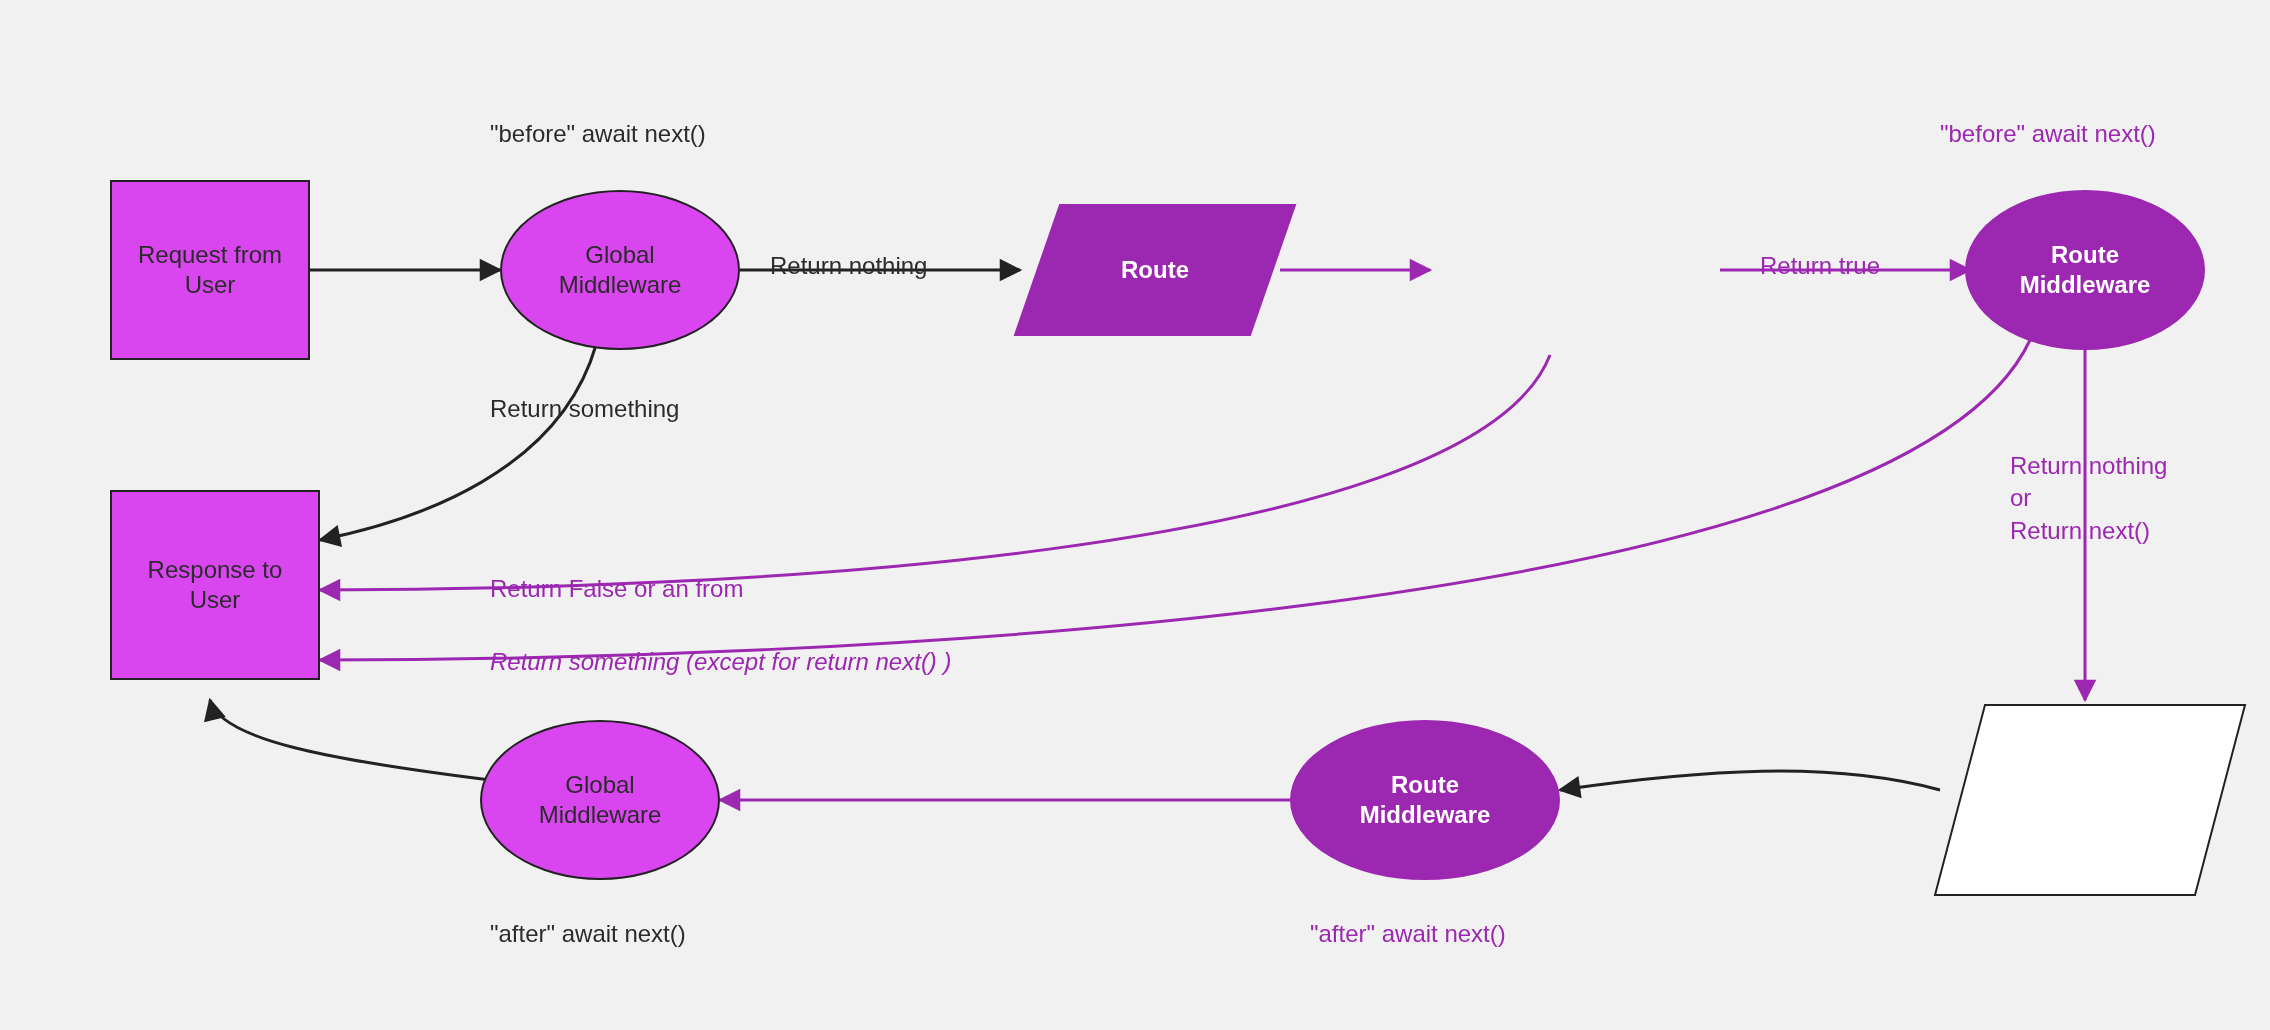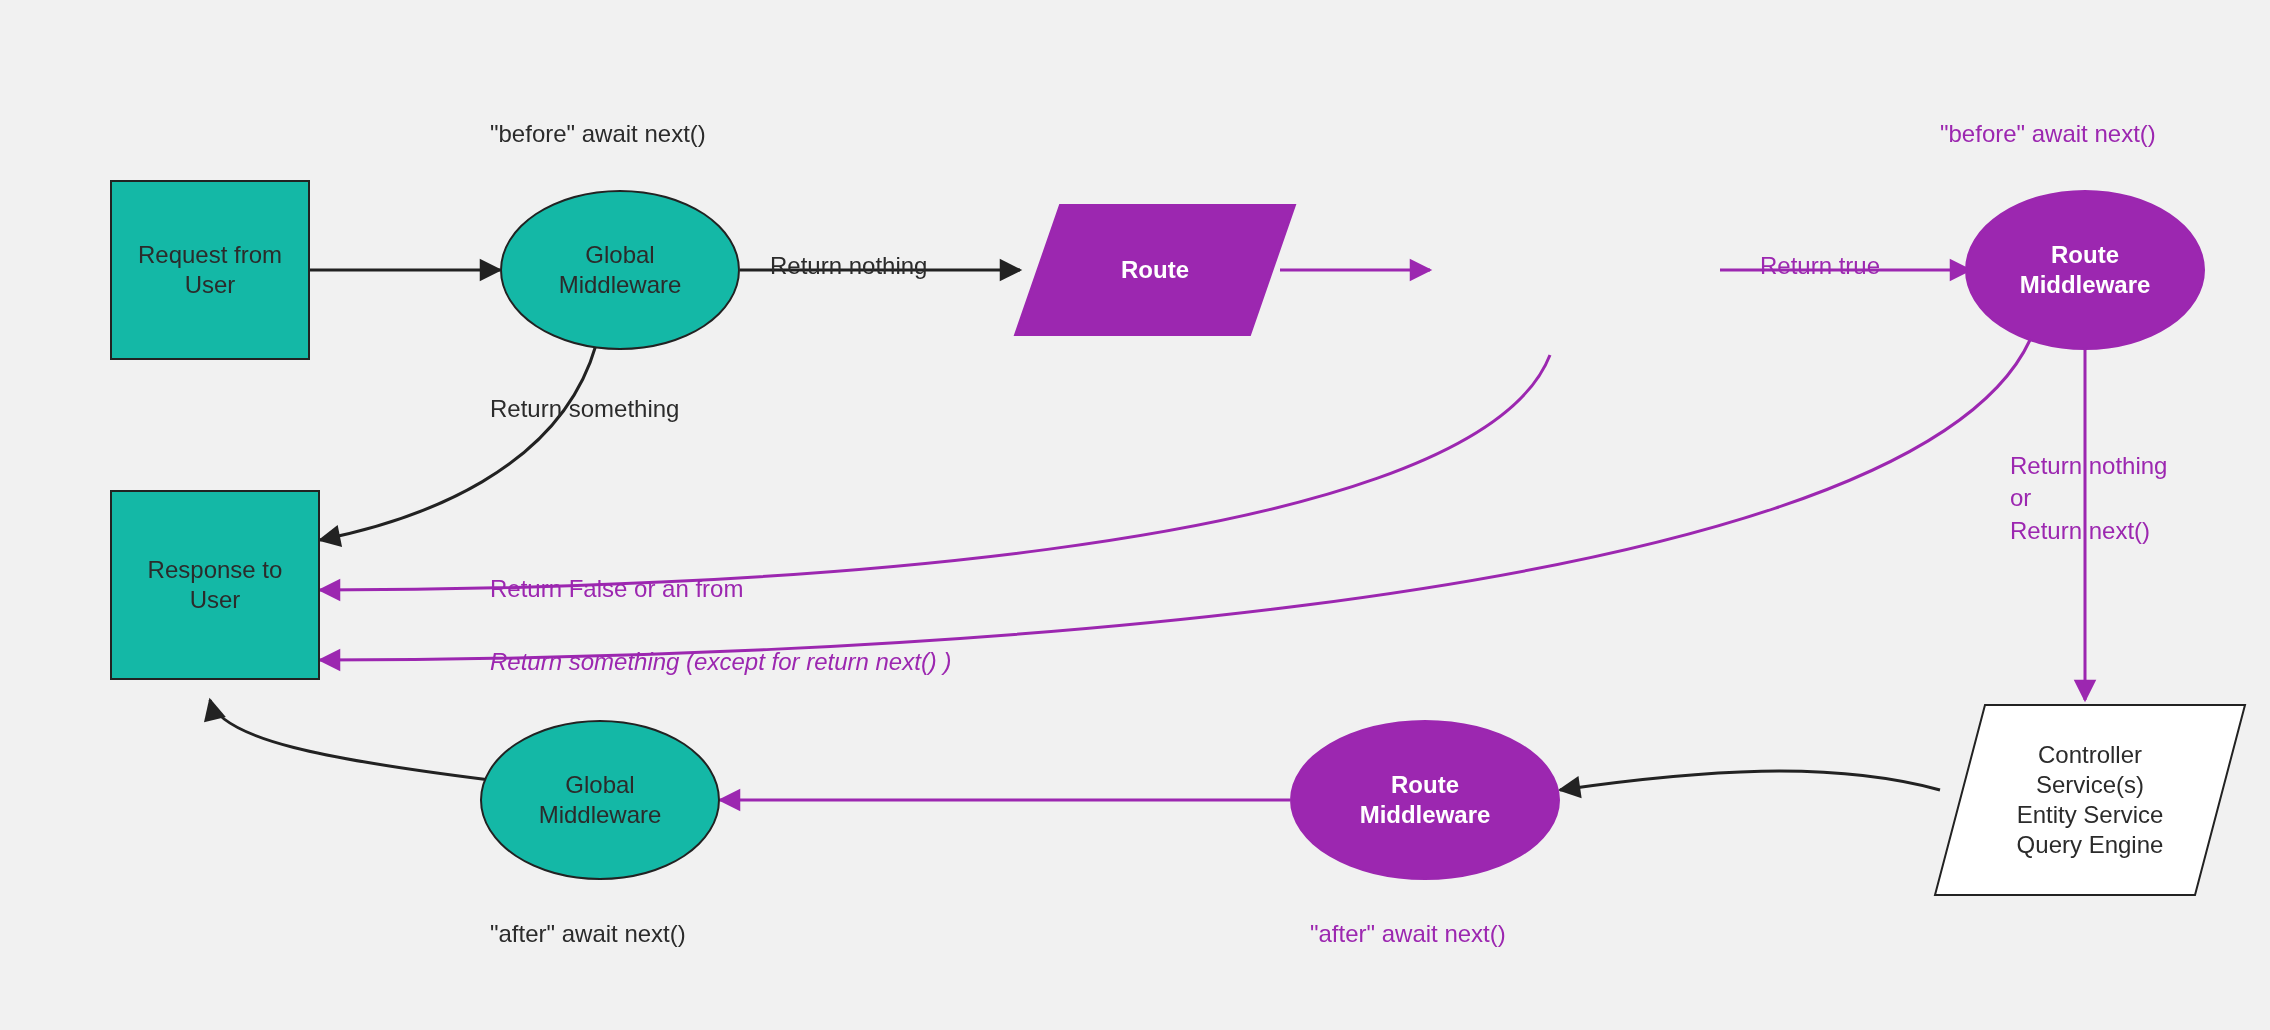--- a/index.html
+++ b/index.html
@@ -24,21 +24,21 @@
   .node {
     position: absolute;
     display: flex;
     align-items: center;
     justify-content: center;
     text-align: center;
     box-sizing: border-box;
     font-size: 24px;
     line-height: 1.25;
     color: #2b2b2b;
-    background: #14b8a6;
+    background: #d946ef;
   }
   .node.rect {
     border: 2px solid #222;
   }
   .node.ellipse {
     border: 2px solid #222;
     border-radius: 50%;
     text-align: center;
   }
   .node.rounded {
@@ -153,24 +153,20 @@
 
   <div class="label purple" style="left:1940px; top:120px;">"before" await next()</div>
 
   <div class="label purple multiline" style="left:2010px; top:450px; white-space:pre-line; line-height:1.35;">Return nothing
 or
 Return next()</div>
 
   <svg class="parallelogram" style="left:1930px; top:700px; width:320px; height:200px;">
     <polygon points="55,5 315,5 265,195 5,195" fill="#ffffff" stroke="#222" stroke-width="2"></polygon>
   </svg>
-  <div class="para-text dark multiline" style="left:1930px; top:700px; width:320px; height:200px;">Controller
-Service(s)
-Entity Service
-Query Engine</div>
 
   <div class="node purple-ellipse" style="left:1290px; top:720px; width:270px; height:160px;">
     <div class="inner multiline">Route
 Middleware</div>
   </div>
 
   <div class="label purple" style="left:1310px; top:920px;">"after" await next()</div>
 
   <div class="node ellipse" style="left:480px; top:720px; width:240px; height:160px;">
     <div class="inner multiline">Global

